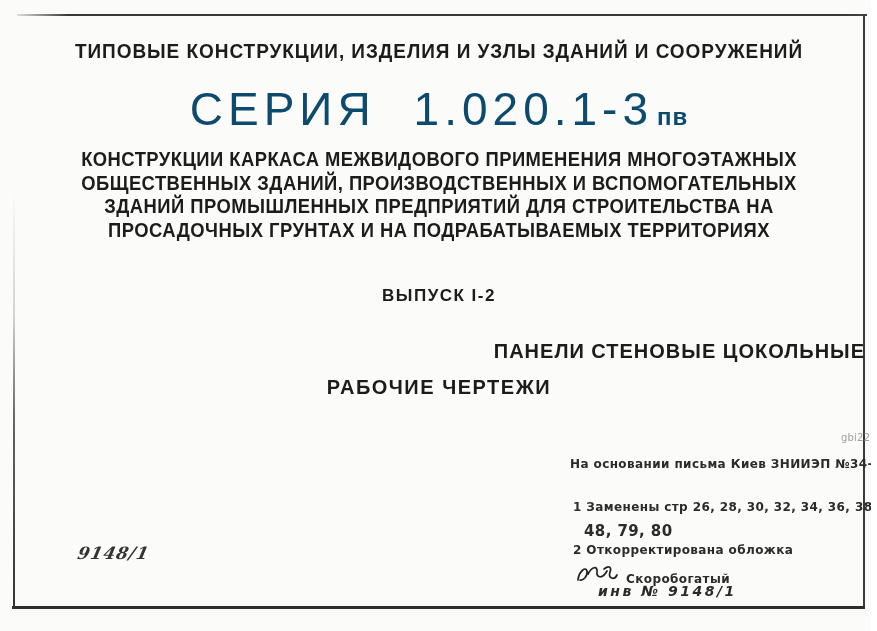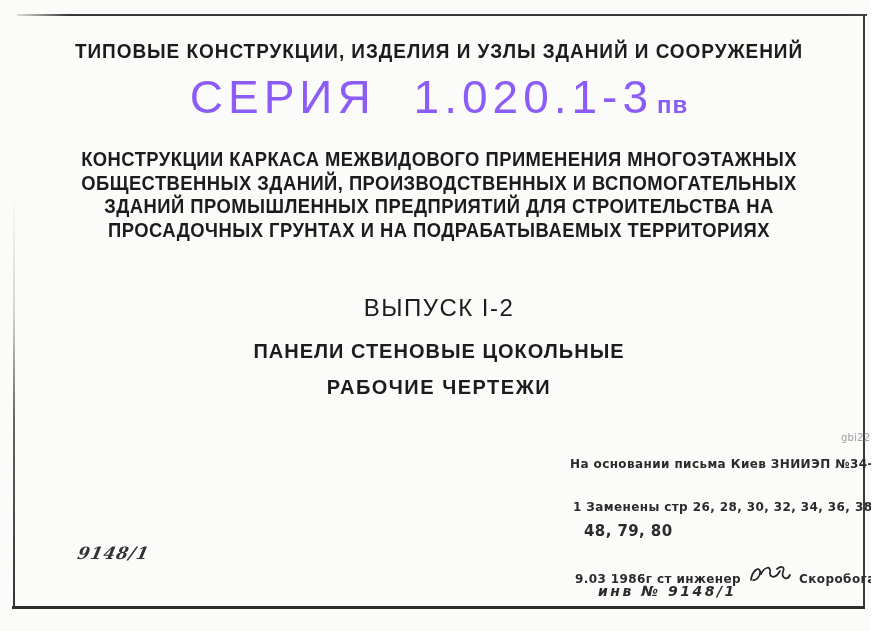--- a/index.html
+++ b/index.html
@@ -14,27 +14,27 @@
                   background:linear-gradient(to right, rgba(56,56,56,0.15), #383838 6%, #383838 97%, #444); }
   .frame-right  { position:absolute; left:863px; top:14px;  width:2px;  height:594px; background:#3a3a3a; }
   .frame-bottom { position:absolute; left:12px;  top:606px; width:853px; height:3px;  background:#2e2e2e; }
   .frame-left   { position:absolute; left:13px;  top:190px; width:2px;  height:418px;
                   background:linear-gradient(to bottom, rgba(50,50,50,0) 0%, rgba(50,50,50,0.2) 30%,
                              rgba(50,50,50,0.75) 55%, #333 100%); }
 
   
   .center-line { position:absolute; left:13px; width:852px; text-align:center; white-space:nowrap; }
   .hdr      { top:40px;  font-size:20px; font-weight:700; letter-spacing:1px; transform:scaleX(0.95); }
-  .series   { top:70px;  font-size:46px; font-weight:400; letter-spacing:5px; color:#8b5cf6; }
+  .series   { top:82px;  font-size:46px; font-weight:400; letter-spacing:5px; color:#0c4a6e; }
   .series .num    { margin-left:38px; }
   .series .suffix { font-size:24px; font-weight:700; letter-spacing:1px; margin-left:4px; }
   .para     { top:148px; font-size:20px; font-weight:700; letter-spacing:0.5px;
               line-height:23.5px; transform:scaleX(0.92); }
-  .issue    { top:294px; font-size:24px; font-weight:400; letter-spacing:1.5px; }
-  .subject  { top:340px; font-size:20px; font-weight:700; letter-spacing:1px; }
+  .issue    { top:286px; font-size:17px; font-weight:700; letter-spacing:1.5px; }
+  .subject  { top:340px; font-size:20px; font-weight:700; letter-spacing:1px;text-align:right; }
   .doctype  { top:376px; font-size:20px; font-weight:700; letter-spacing:1.5px; }
 
   
   .hand { position:absolute; font-family:"DejaVu Sans", sans-serif; font-weight:700;
           font-size:12px; letter-spacing:0.4px; color:#2b2b2b; white-space:nowrap; }
   .note1 { left:570px; top:457px; }
   .note2 { left:567px; top:479px; }
   .note3 { left:573px; top:500px; }
   .note4 { left:584px; top:522px; font-size:15px; }
   .note5 { left:573px; top:543px; }
@@ -77,23 +77,23 @@
 
   <div class="center-line subject">ПАНЕЛИ СТЕНОВЫЕ ЦОКОЛЬНЫЕ</div>
 
   <div class="center-line doctype">РАБОЧИЕ ЧЕРТЕЖИ</div>
 
   <div class="watermark">gbi22.ru</div>
 
   <div class="hand note1">На основании письма  Киев ЗНИИЭП №34-1119</div>
   <div class="hand note3">1 Заменены стр 26, 28, 30, 32, 34, 36, 38, 40, 42, 46,</div>
   <div class="hand note4">48, 79, 80</div>
+  <div class="hand note5">2 Откорректирована обложка</div>
 
   <div class="hand note6">
-    <span>9.03 1986г ст инженер</span>
     <span class="sig">
       <svg width="44" height="22" viewBox="0 0 44 22">
         <path d="M3,16 C4,7 11,2 12,7 C13,12 8,17 5,16 M13,10 C17,2 23,2 22,8 C21,13 27,16 32,7 M29,5 C34,1 37,3 35,8 C33,14 39,17 42,11" fill="none" stroke="#222" stroke-width="1.7" stroke-linecap="round"></path>
       </svg>
     </span>
     <span>Скоробогатый</span>
   </div>
 
   <div class="hand inv">инв № 9148/1</div>
 

